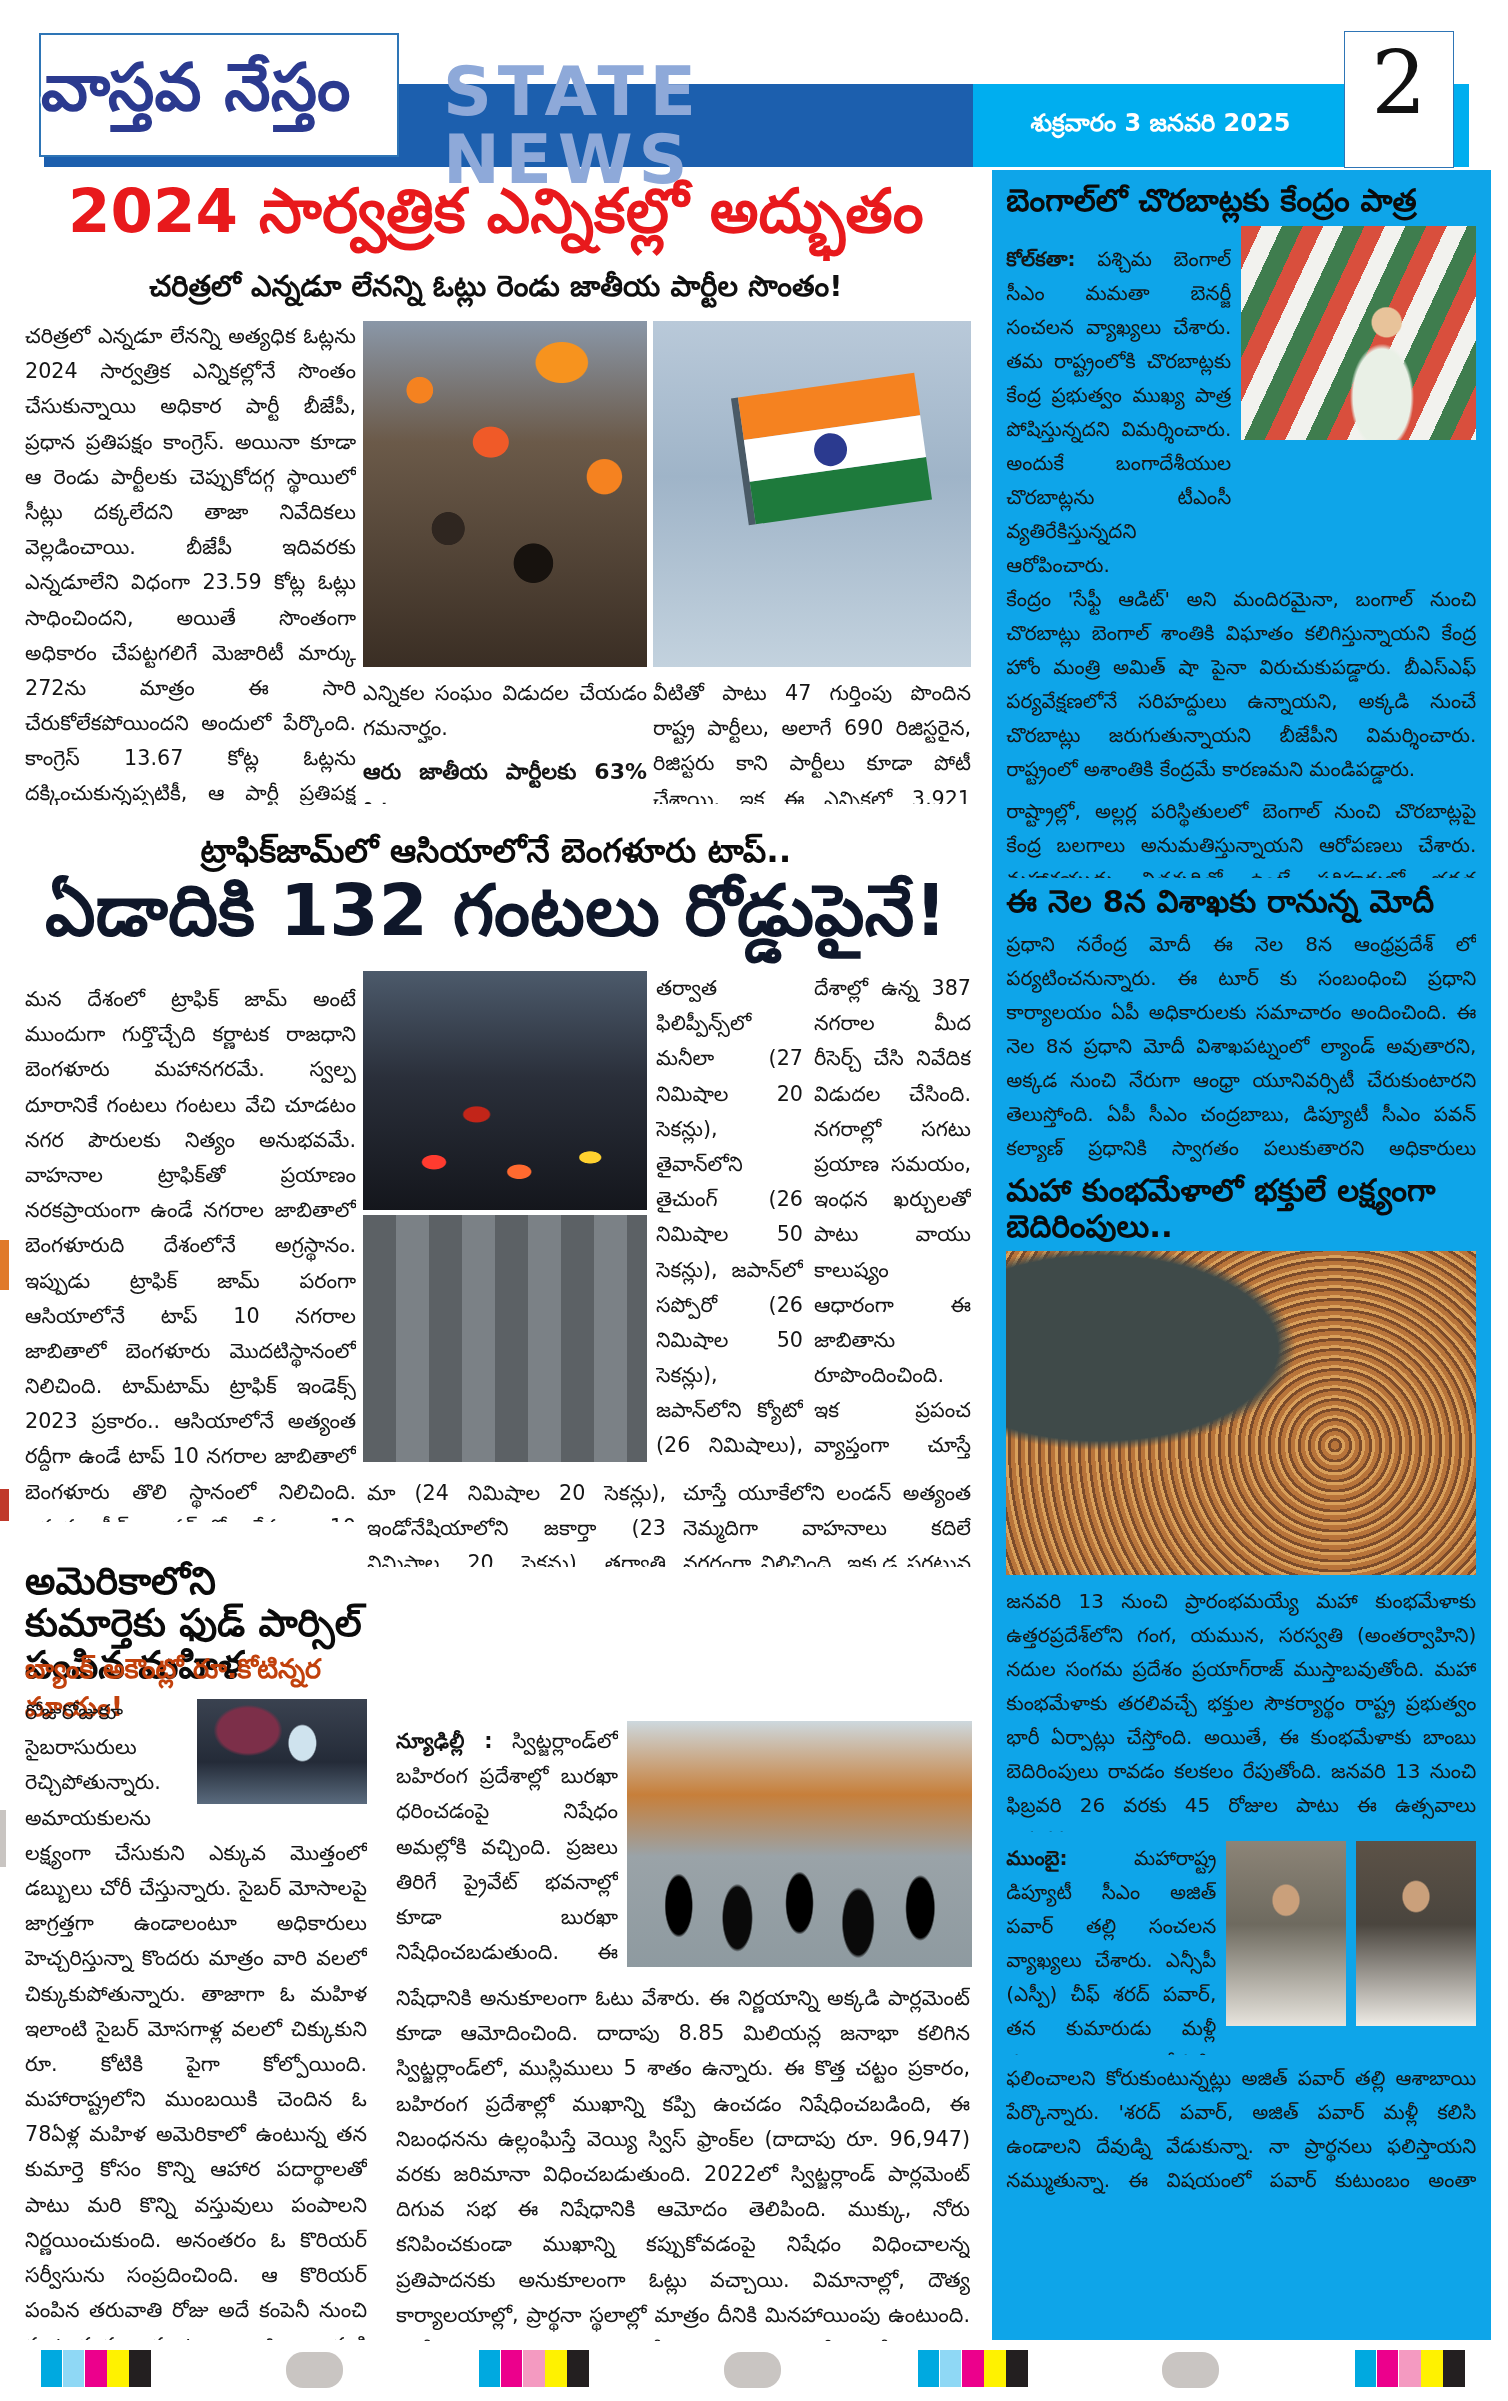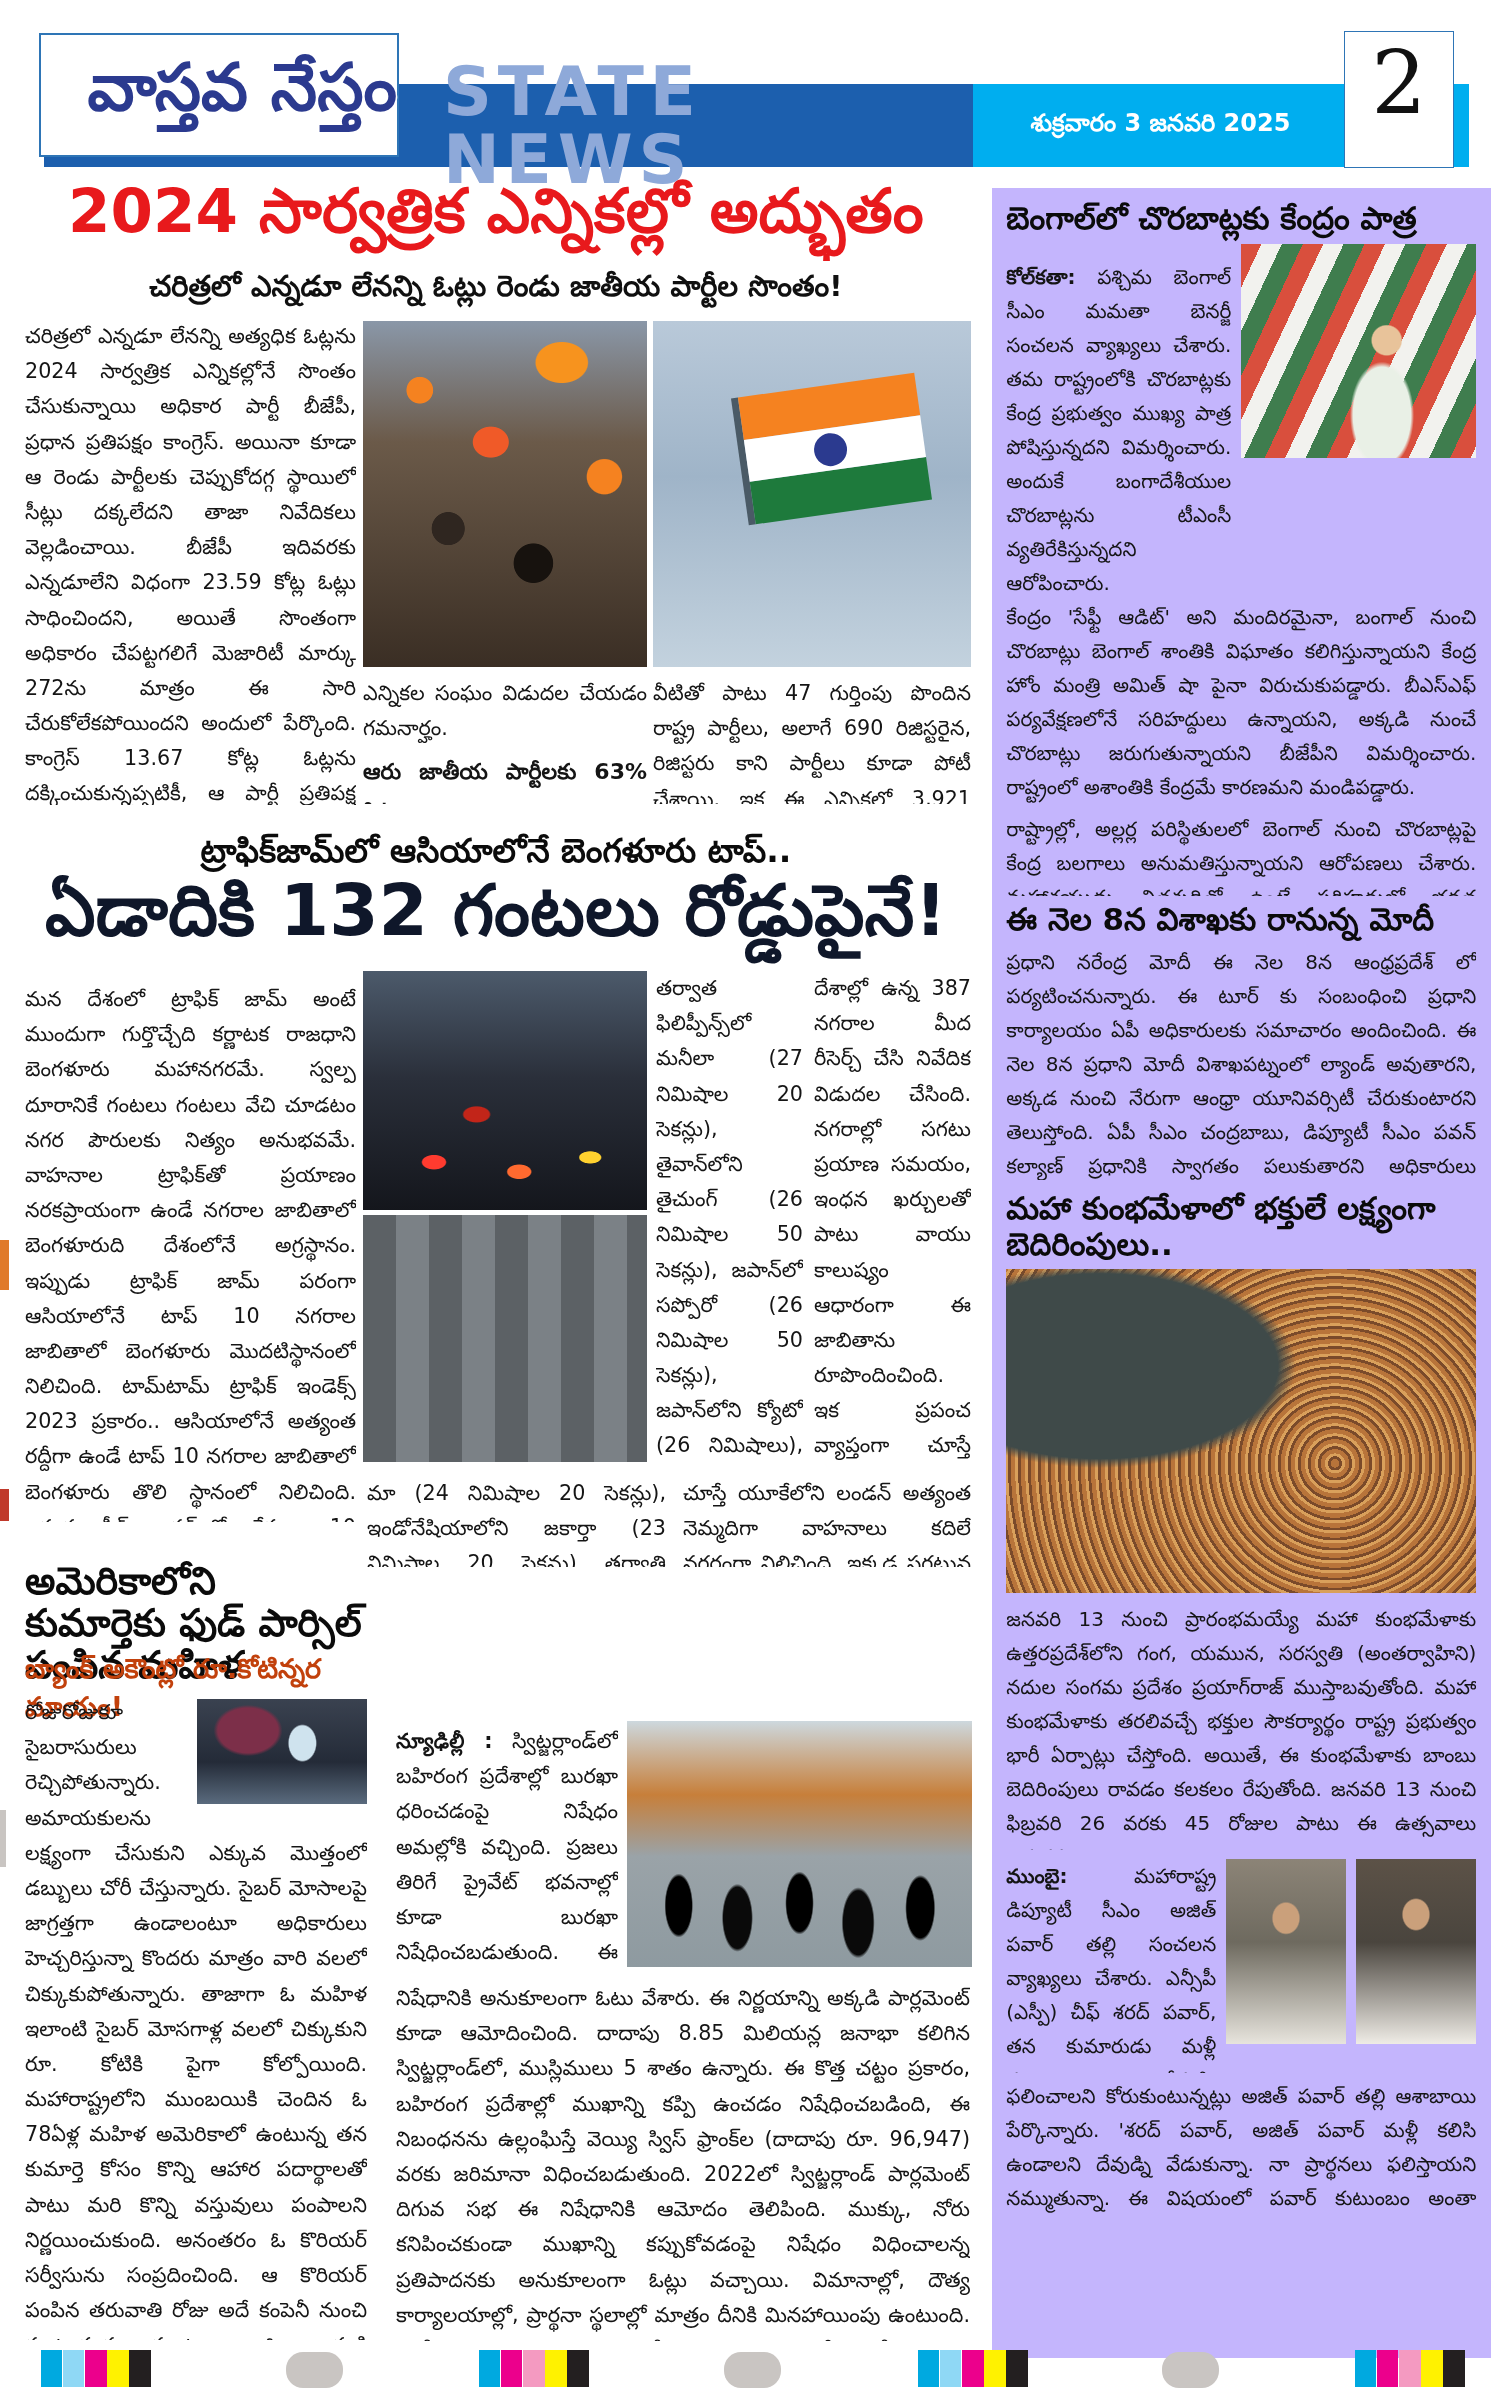--- a/index.html
+++ b/index.html
@@ -6,21 +6,21 @@
   .page{position:relative;width:1509px;height:2401px;background:#ffffff;overflow:hidden;
         font-family:"DejaVu Sans", sans-serif;color:#151515;}
   
   .band{position:absolute;left:44px;top:84px;width:1425px;height:83px;display:flex;}
   .band-dark{width:929px;background:#1c5fae;display:flex;align-items:center;}
   .band-dark .statenews{padding-left:399px;font-size:68px;font-weight:bold;letter-spacing:5.7px;
         color:#8ea9d9;line-height:1;}
   .band-cyan{flex:1;background:#00aeef;display:flex;align-items:center;justify-content:center;}
   .band-cyan .date{font-size:24px;font-weight:bold;color:#ffffff;padding-right:121px;}
   .logo-box{position:absolute;left:39px;top:33px;width:356px;height:120px;background:#ffffff;
-        border:2.1px solid #2e75b6;z-index:2;display:flex;align-items:center;justify-content:flex-end;}
+        border:2.1px solid #2e75b6;z-index:2;display:flex;align-items:center;justify-content:flex-start;}
   .logo-text{font-size:66px;font-weight:bold;color:#2b3a8f;
         text-shadow:1.4px 1.4px 0 #ffffff,-1.4px -1.4px 0 #ffffff;white-space:nowrap;}
   .pagenum-box{position:absolute;left:1344px;top:31px;width:108px;height:135px;background:#ffffff;
         border:1.4px solid #2e75b6;z-index:3;text-align:center;}
   .pagenum{font-family:"DejaVu Serif", serif;font-size:87px;font-weight:400;line-height:1.2;color:#111;}
   
   .body-txt{font-size:20.7px;line-height:1.7;text-align:justify;overflow:hidden;}
   .body-txt p{margin:0 0 7.1px 0;}
   .byline{font-weight:bold;}
   .abs{position:absolute;}
@@ -92,21 +92,21 @@
   .s4-full{left:396px;top:1981px;width:574px;height:360px;}
   .ph-burqa{left:627px;top:1721px;width:345px;height:246px;
         background:
         radial-gradient(28.5px 64px at 15% 75%,#000 0 45%,transparent 50%),
         radial-gradient(31px 68px at 32% 80%,#0a0a0a 0 45%,transparent 50%),
         radial-gradient(28.5px 63px at 50% 74%,#000 0 45%,transparent 50%),
         radial-gradient(33px 71px at 67% 82%,#0a0a0a 0 45%,transparent 50%),
         radial-gradient(30px 66px at 85% 76%,#000 0 45%,transparent 50%),
         linear-gradient(180deg,#cdd8de 0%,#c77f3a 30%,#9aa3a8 55%,#8e9aa0 100%);}
   
-  .rail{position:absolute;left:992px;top:188px;width:499px;height:2170px;background:#c4b5fd;}
+  .rail{position:absolute;left:992px;top:170px;width:499px;height:2170px;background:#0ea5e9;}
   .rail .story{position:absolute;left:14.3px;width:470px;overflow:hidden;}
   .rail h3{margin:0 0 7.1px 0;font-size:31px;font-weight:bold;color:#0b0b0b;line-height:1.15;}
   .rail .body-txt{font-size:20px;}
   .r-row{display:flex;gap:10px;}
   .ph-mamata{position:relative;width:235px;height:214px;flex:none;
         background:
         radial-gradient(36px 36px at 62% 45%,#e8c39a 0 40%,transparent 44%),
         radial-gradient(64px 107px at 60% 80%,#e9f0e6 0 45%,transparent 50%),
         repeating-linear-gradient(115deg,#d94f3d 0 18.5px,#f2f2ee 18.5px 37px,#3f7d4e 37px 56px),
         #c9c9c9;}

